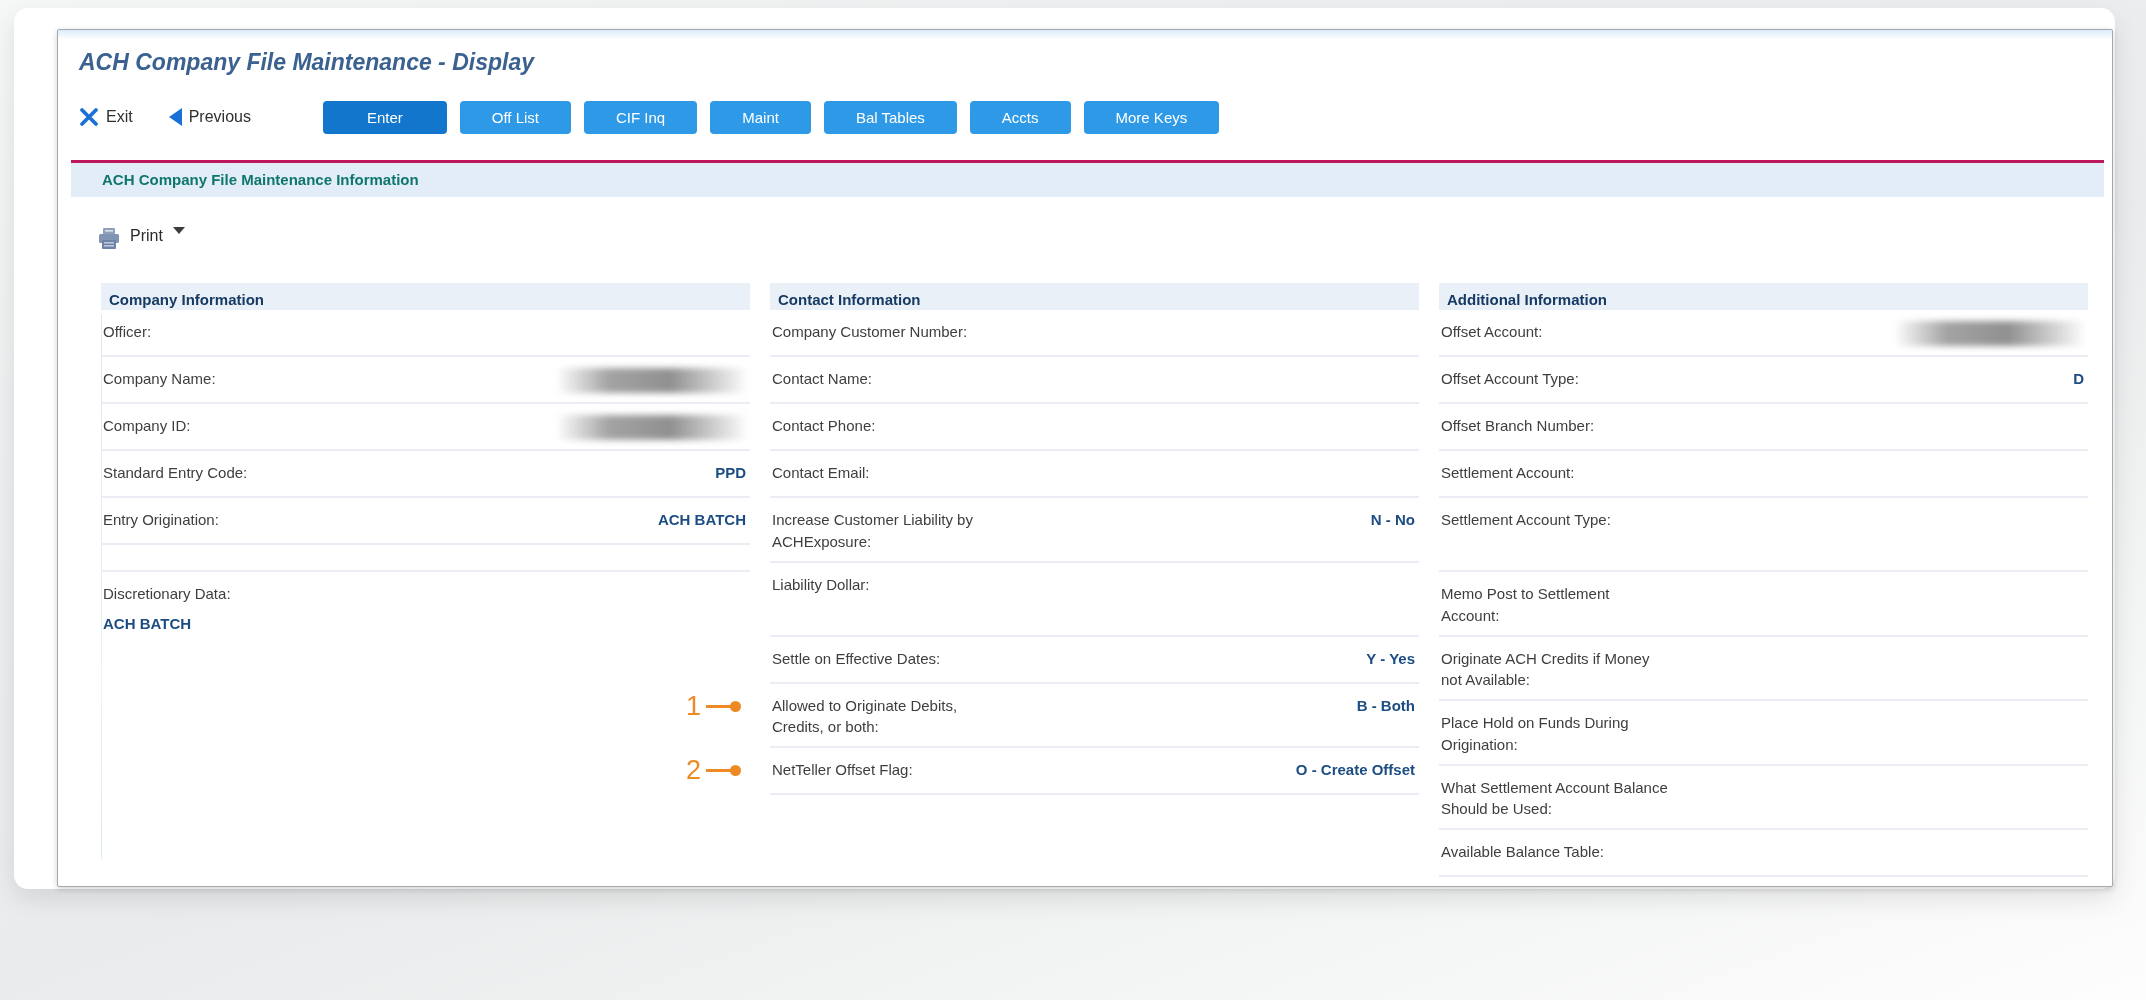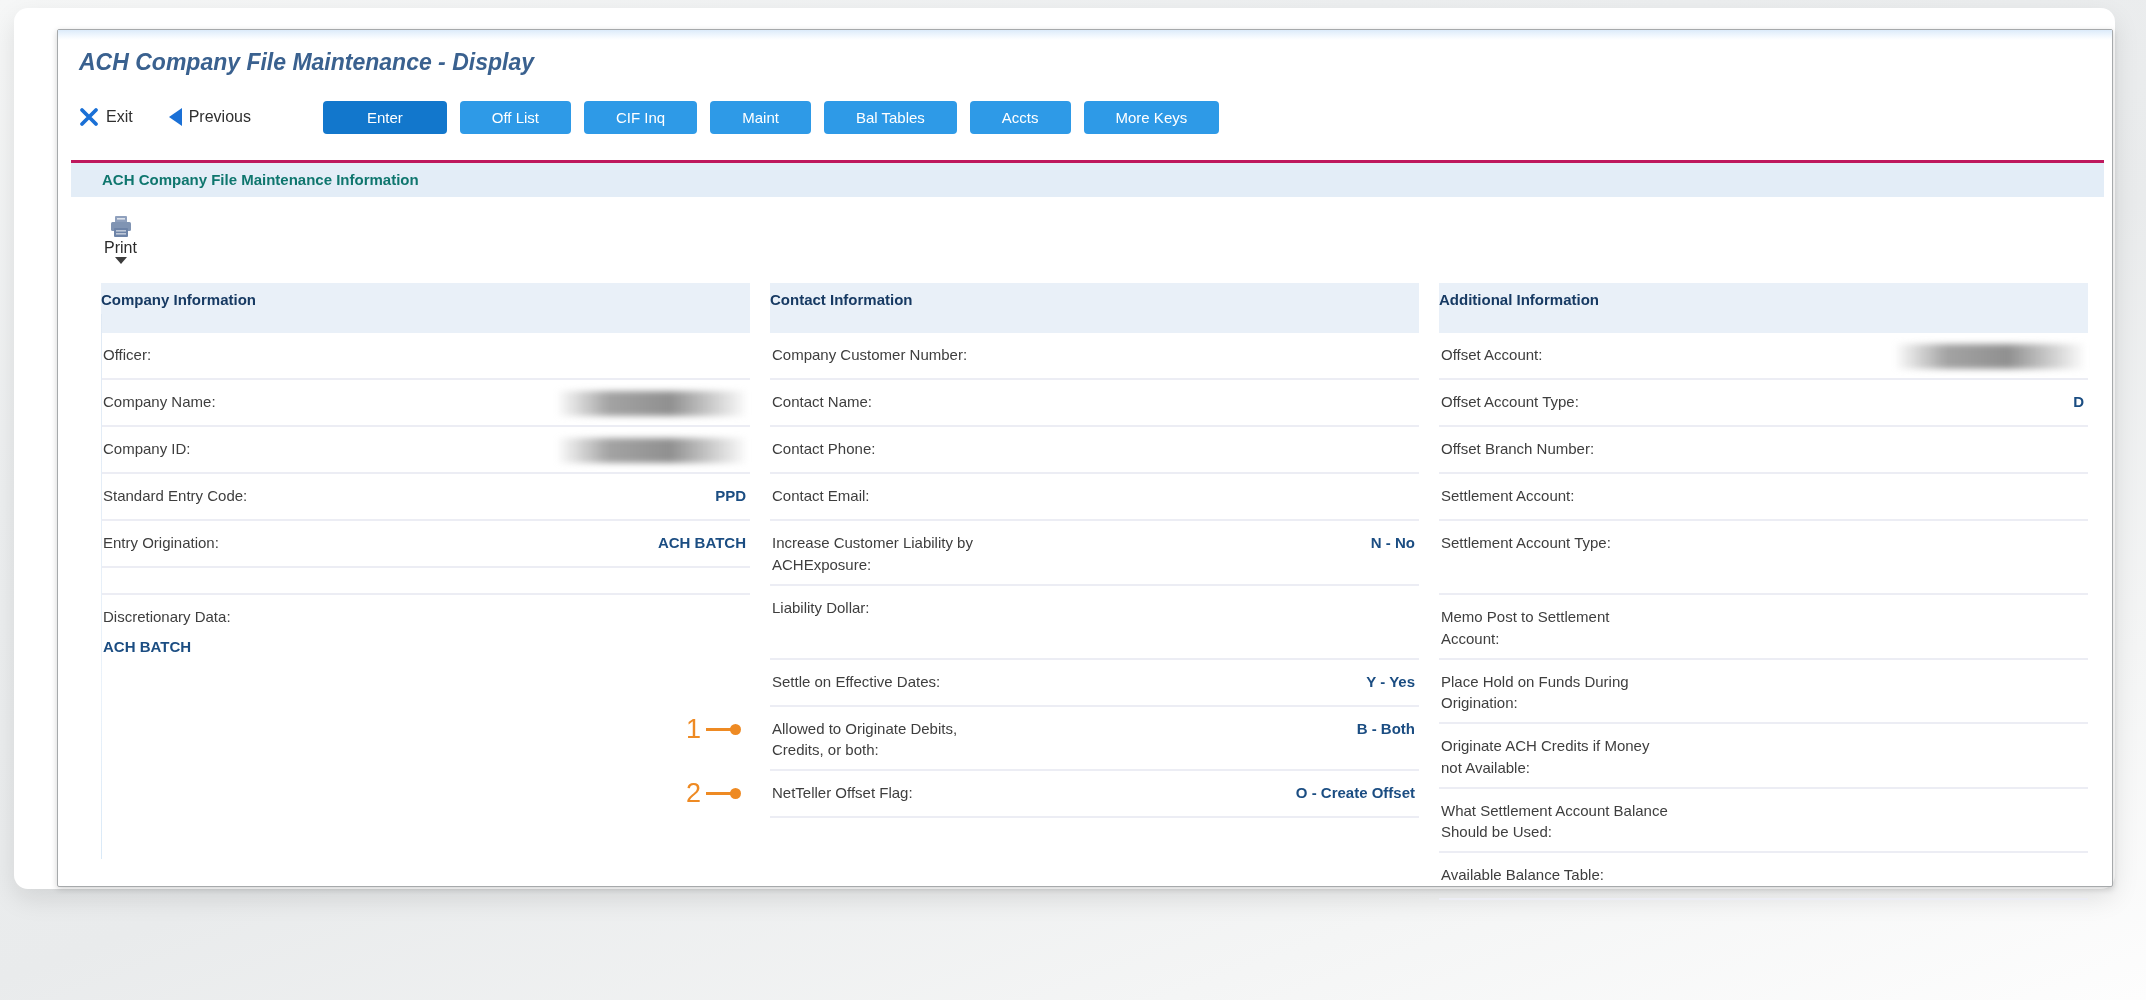--- a/index.html
+++ b/index.html
@@ -22,28 +22,28 @@
   .tool-gap{width:36px;}
   .btn-row{display:flex;margin-left:72px;}
   .tb-btn{height:33px;border:none;border-radius:4px;background:#2e9ae7;color:#ffffff;
     font-family:"Liberation Sans",sans-serif;font-size:15px;padding:0 32px;margin-right:13px;cursor:pointer;}
   .tb-btn.primary{background:#1277cc;padding:0 44px;}
   
   .section-band{margin:26px 8px 0 13px;height:34px;line-height:34px;background:#e3edf7;
     border-top:3px solid #be185d;padding-left:31px;font-size:15px;font-weight:bold;color:#0f766e;}
   
   .print-row{margin:22px 0 0 38px;height:40px;display:flex;align-items:center;}
-  .print-btn{display:flex;align-items:center;cursor:pointer;flex-direction:column;}
+  .print-btn{display:flex;cursor:pointer;}
   .print-btn .lbl{font-size:16px;color:#2b2b2b;margin:0 10px 0 8px;}
   .caret{width:0;height:0;border-left:6px solid transparent;border-right:6px solid transparent;
     border-top:7px solid #3c3c3c;}
   
   .columns{display:flex;gap:20px;margin:24px 24px 0 43px;}
   .col{flex:1;min-width:0;}
-  .col-header{height:50px;line-height:33px;background:#e9f0f8;
+  .col-header{height:27px;line-height:33px;background:#e9f0f8;padding-left:8px;
     font-size:15px;font-weight:bold;color:#173a63;}
   .row{position:relative;display:flex;justify-content:space-between;align-items:flex-start;
     box-sizing:border-box;min-height:47px;padding:11px 4px 8px 2px;border-bottom:2px solid #ecedf4;}
   .row.tall{min-height:74px;}
   .row.spacer{min-height:27px;}
   .row.stacked{display:block;border-bottom:none;}
   .flabel{font-size:15px;color:#3e3e3e;line-height:1.45;max-width:330px;white-space:pre-line;}
   .fvalue{font-size:15px;font-weight:bold;color:#1b4d82;line-height:1.45;text-align:right;white-space:nowrap;}
   .stacked .fvalue{text-align:left;margin-top:8px;}
   .fvalue.redacted{width:190px;height:25px;border-radius:2px;filter:blur(3px);
@@ -208,27 +208,27 @@
           <div class="row tall">
             <div class="flabel">Settlement Account Type:</div>
             <div class="fvalue"></div>
           </div>
           <div class="row">
             <div class="flabel">Memo Post to Settlement
 Account:</div>
             <div class="fvalue"></div>
           </div>
           <div class="row">
+            <div class="flabel">Originate ACH Credits if Money
+not Available:</div>
+            <div class="fvalue"></div>
+          </div>
+          <div class="row">
             <div class="flabel">Place Hold on Funds During
 Origination:</div>
-            <div class="fvalue"></div>
-          </div>
-          <div class="row">
-            <div class="flabel">Originate ACH Credits if Money
-not Available:</div>
             <div class="fvalue"></div>
           </div>
           <div class="row">
             <div class="flabel">What Settlement Account Balance
 Should be Used:</div>
             <div class="fvalue"></div>
           </div>
           <div class="row">
             <div class="flabel">Available Balance Table:</div>
             <div class="fvalue"></div>

